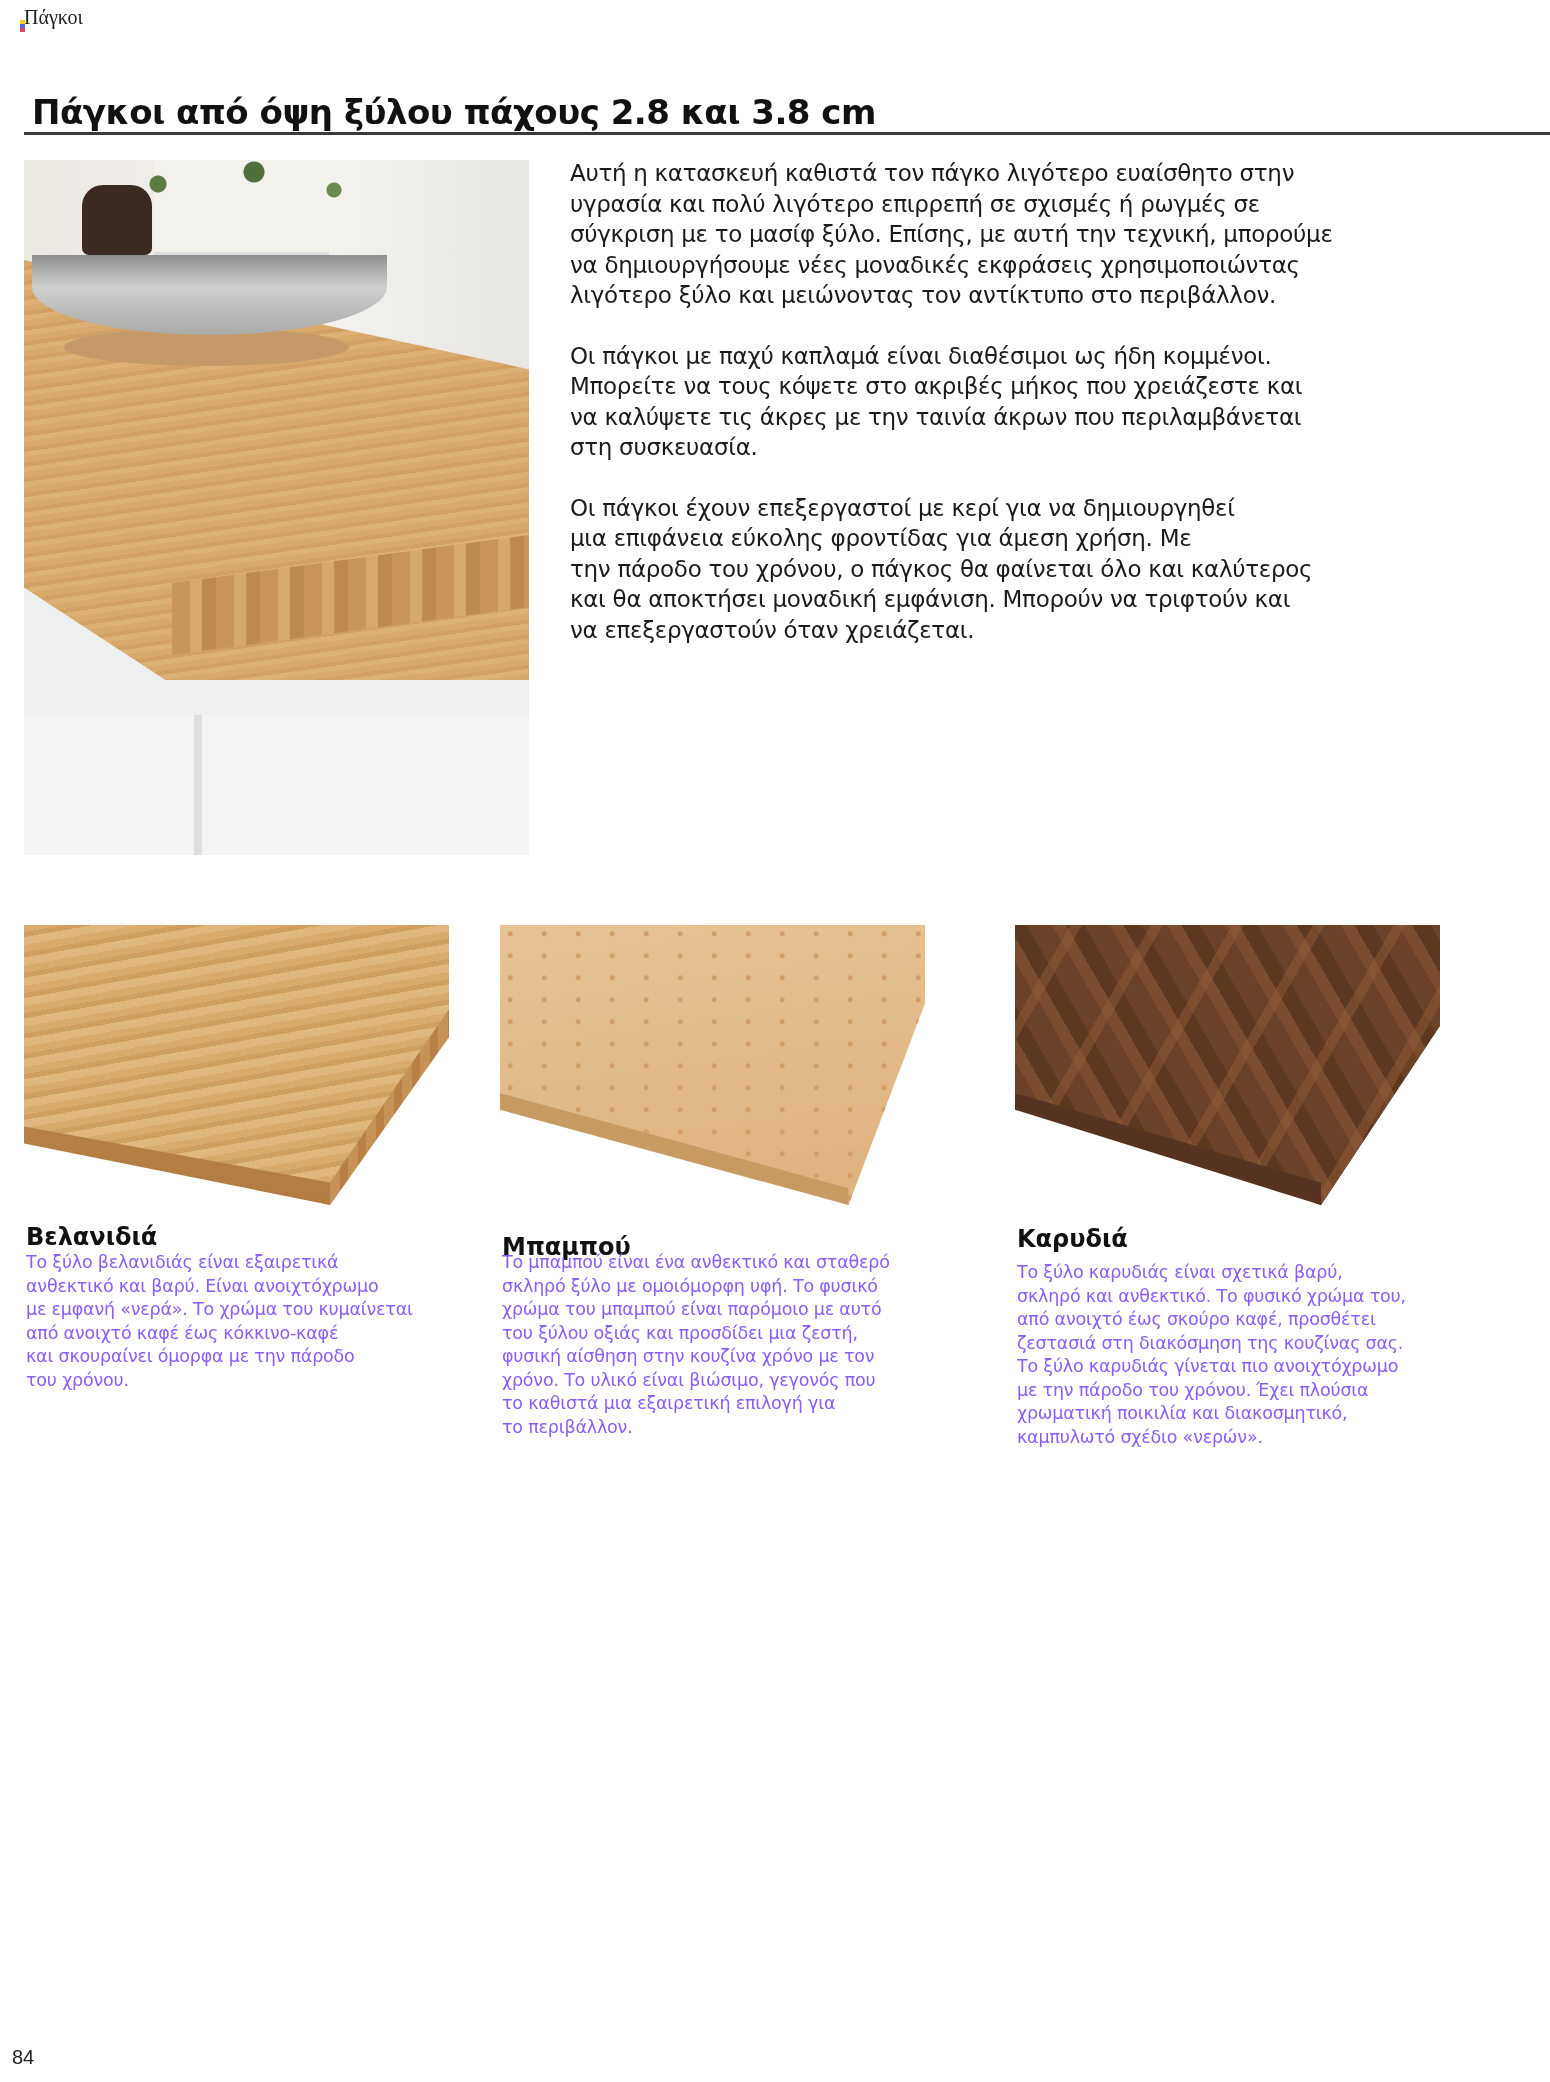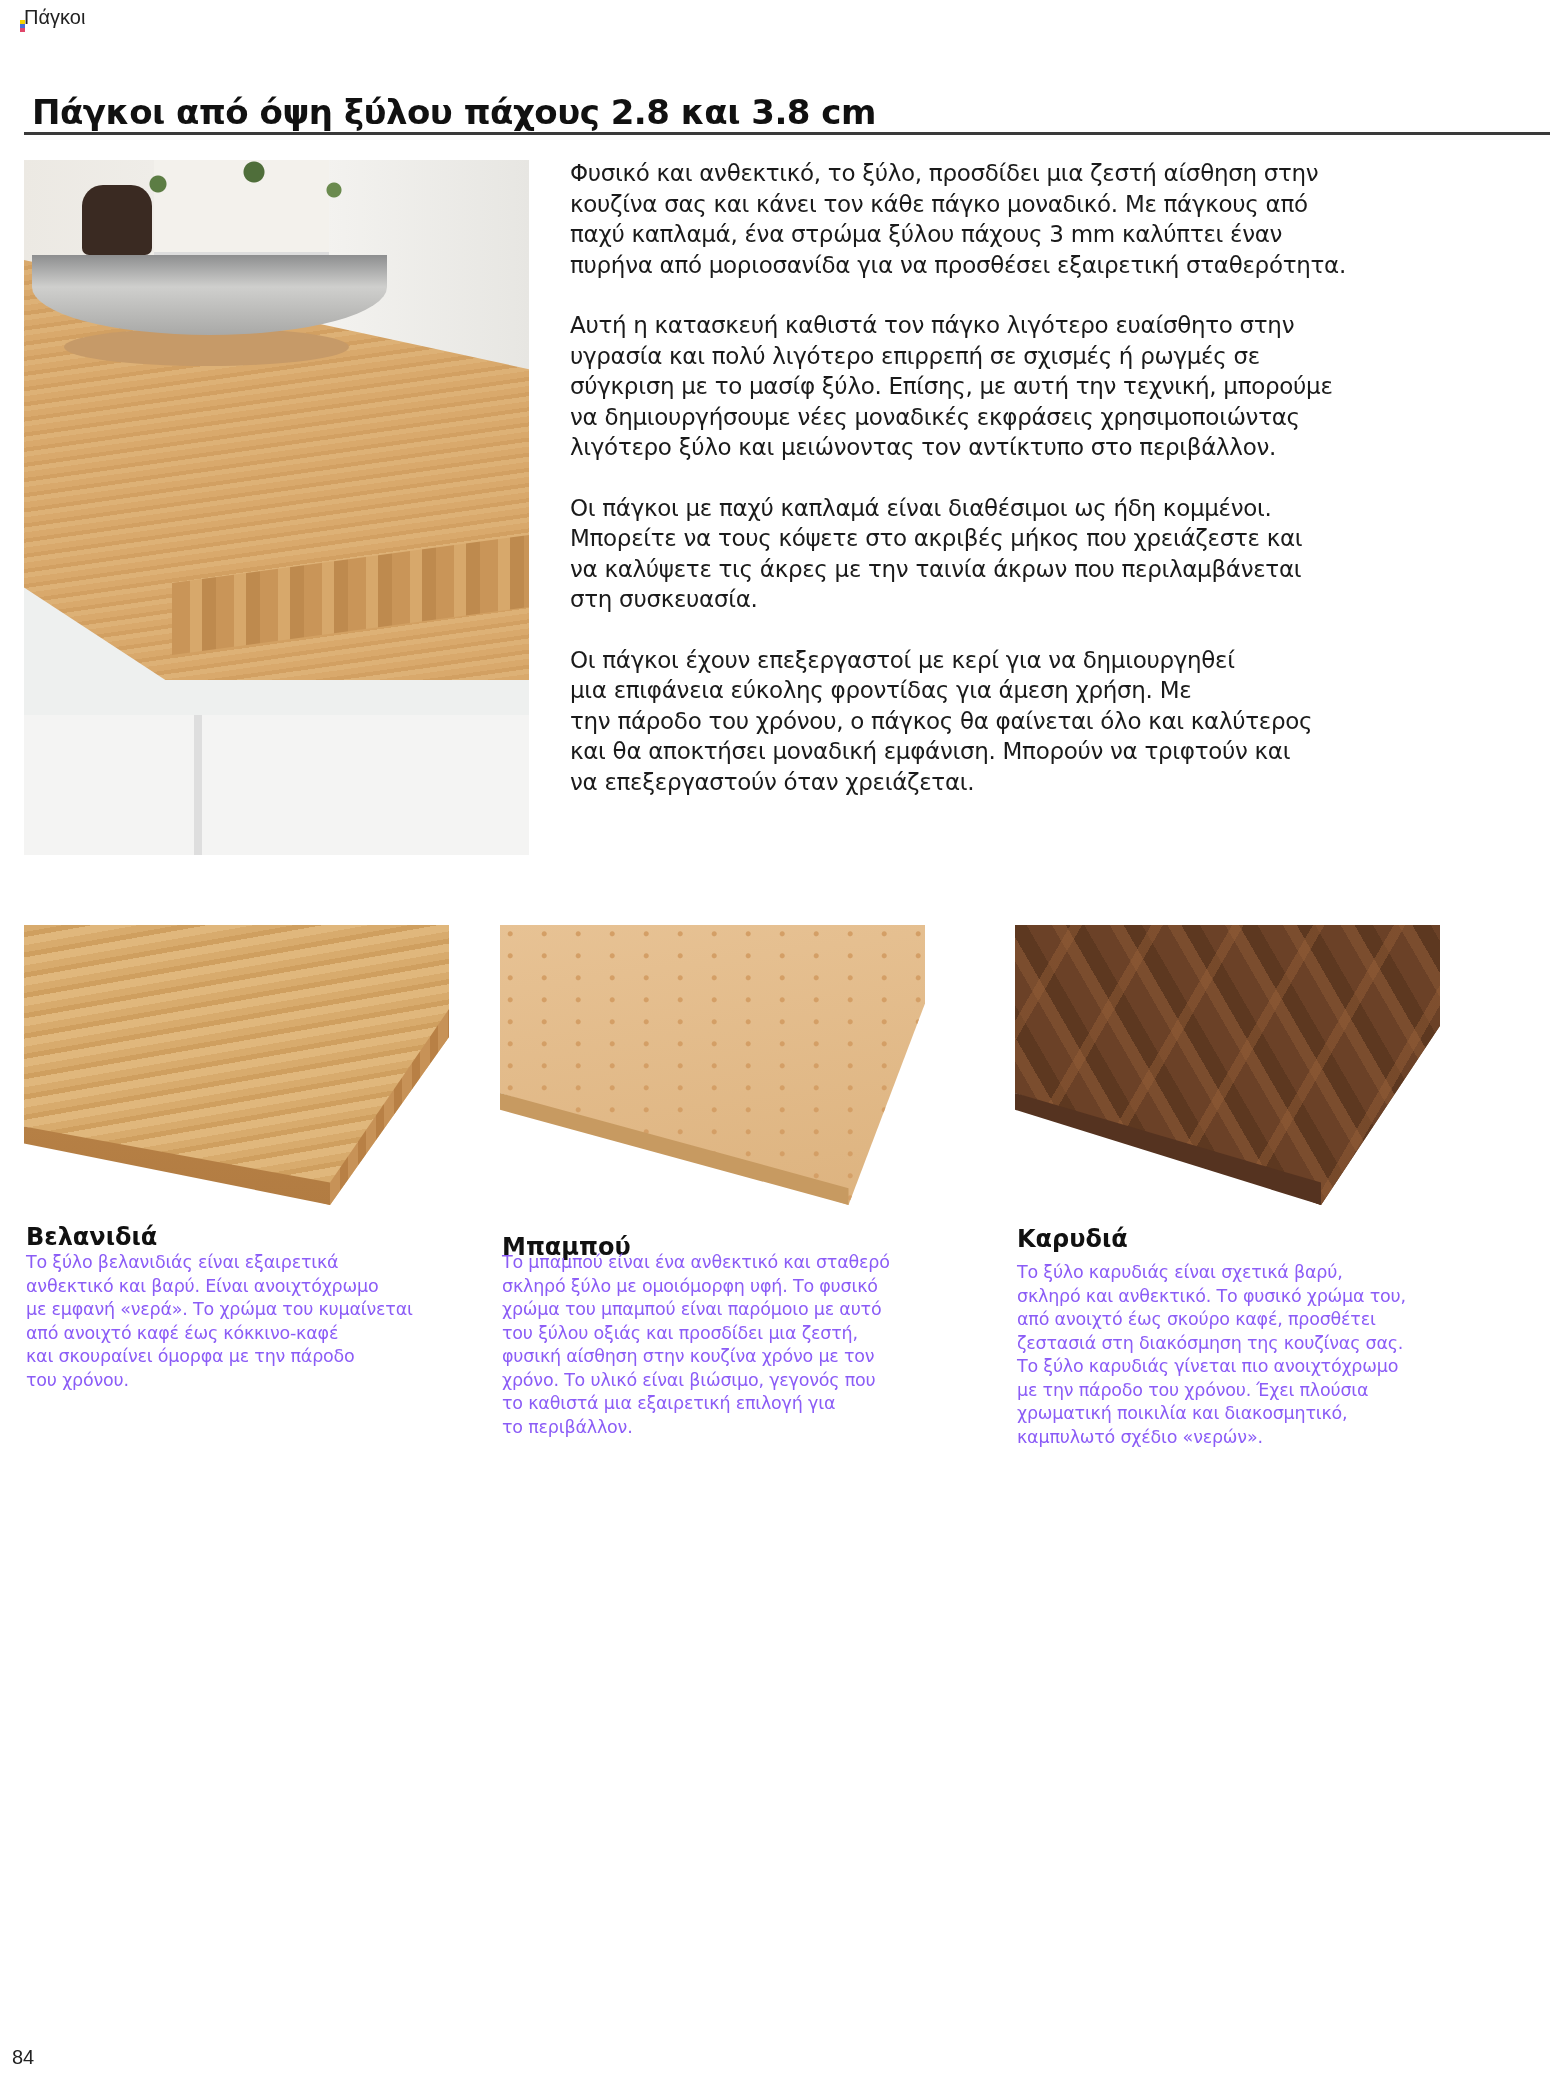--- a/index.html
+++ b/index.html
@@ -1,20 +1,20 @@
 <!DOCTYPE html>
 <html><head>
 <meta charset="utf-8">
 <style>
   html, body { margin:0; padding:0; background:#ffffff; }
   body { width:1550px; height:2082px; position:relative; overflow:hidden;
          font-family:"DejaVu Sans", "Liberation Sans", sans-serif; color:#111; }
 
   .section-label { position:absolute; left:24px; top:6px; font-size:20px; color:#222;
-                   font-family:Liberation Sans, sans-serif; }
+                   font-family:Liberation Serif, serif; }
   .section-label .marker { position:absolute; left:-4px; top:14px; width:5px; height:12px;
                            background:linear-gradient(#f5d400 0 33%, #4b6fd6 33% 66%, #e0466a 66% 100%); }
 
   .page-title { position:absolute; left:24px; top:84px; font-size:34px; font-weight:bold;
                 font-family:"DejaVu Sans", sans-serif; letter-spacing:-0.5px; color:#111; margin:8px; }
   .title-rule { position:absolute; left:24px; top:132px; width:1526px; height:3px; background:#3a3a3a; }
 
   .hero-img { position:absolute; left:24px; top:160px; width:505px; height:695px; overflow:hidden;
               background:#eef0ef; }
   .hero-img .wall { position:absolute; left:0; top:0; width:100%; height:60%;
@@ -93,24 +93,20 @@
   <div class="leaves"></div>
   <div class="counter"></div>
   <div class="edge"></div>
   <div class="trivet"></div>
   <div class="pan"></div>
   <div class="cabinet"></div>
   <div class="cabinet-gap"></div>
 </div>
 
 <div class="intro">
-  <p>Φυσικό και ανθεκτικό, το ξύλο, προσδίδει μια ζεστή αίσθηση στην
-κουζίνα σας και κάνει τον κάθε πάγκο μοναδικό. Με πάγκους από
-παχύ καπλαμά, ένα στρώμα ξύλου πάχους 3 mm καλύπτει έναν
-πυρήνα από μοριοσανίδα για να προσθέσει εξαιρετική σταθερότητα.</p>
   <p>Αυτή η κατασκευή καθιστά τον πάγκο λιγότερο ευαίσθητο στην
 υγρασία και πολύ λιγότερο επιρρεπή σε σχισμές ή ρωγμές σε
 σύγκριση με το μασίφ ξύλο. Επίσης, με αυτή την τεχνική, μπορούμε
 να δημιουργήσουμε νέες μοναδικές εκφράσεις χρησιμοποιώντας
 λιγότερο ξύλο και μειώνοντας τον αντίκτυπο στο περιβάλλον.</p>
   <p>Οι πάγκοι με παχύ καπλαμά είναι διαθέσιμοι ως ήδη κομμένοι.
 Μπορείτε να τους κόψετε στο ακριβές μήκος που χρειάζεστε και
 να καλύψετε τις άκρες με την ταινία άκρων που περιλαμβάνεται
 στη συσκευασία.</p>
   <p>Οι πάγκοι έχουν επεξεργαστοί με κερί για να δημιουργηθεί

